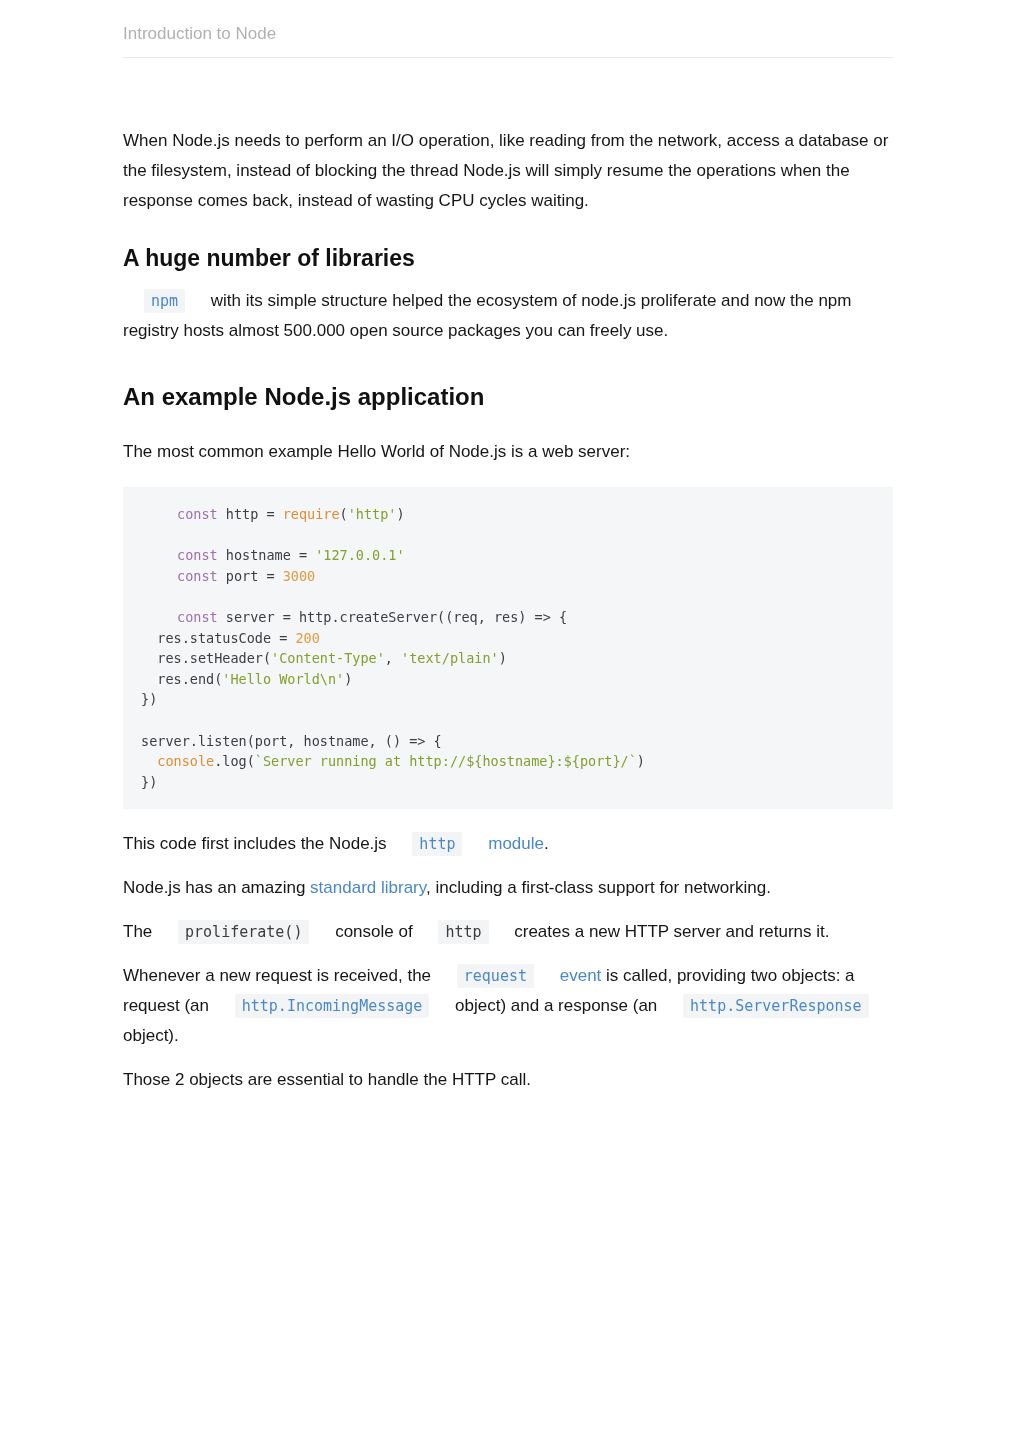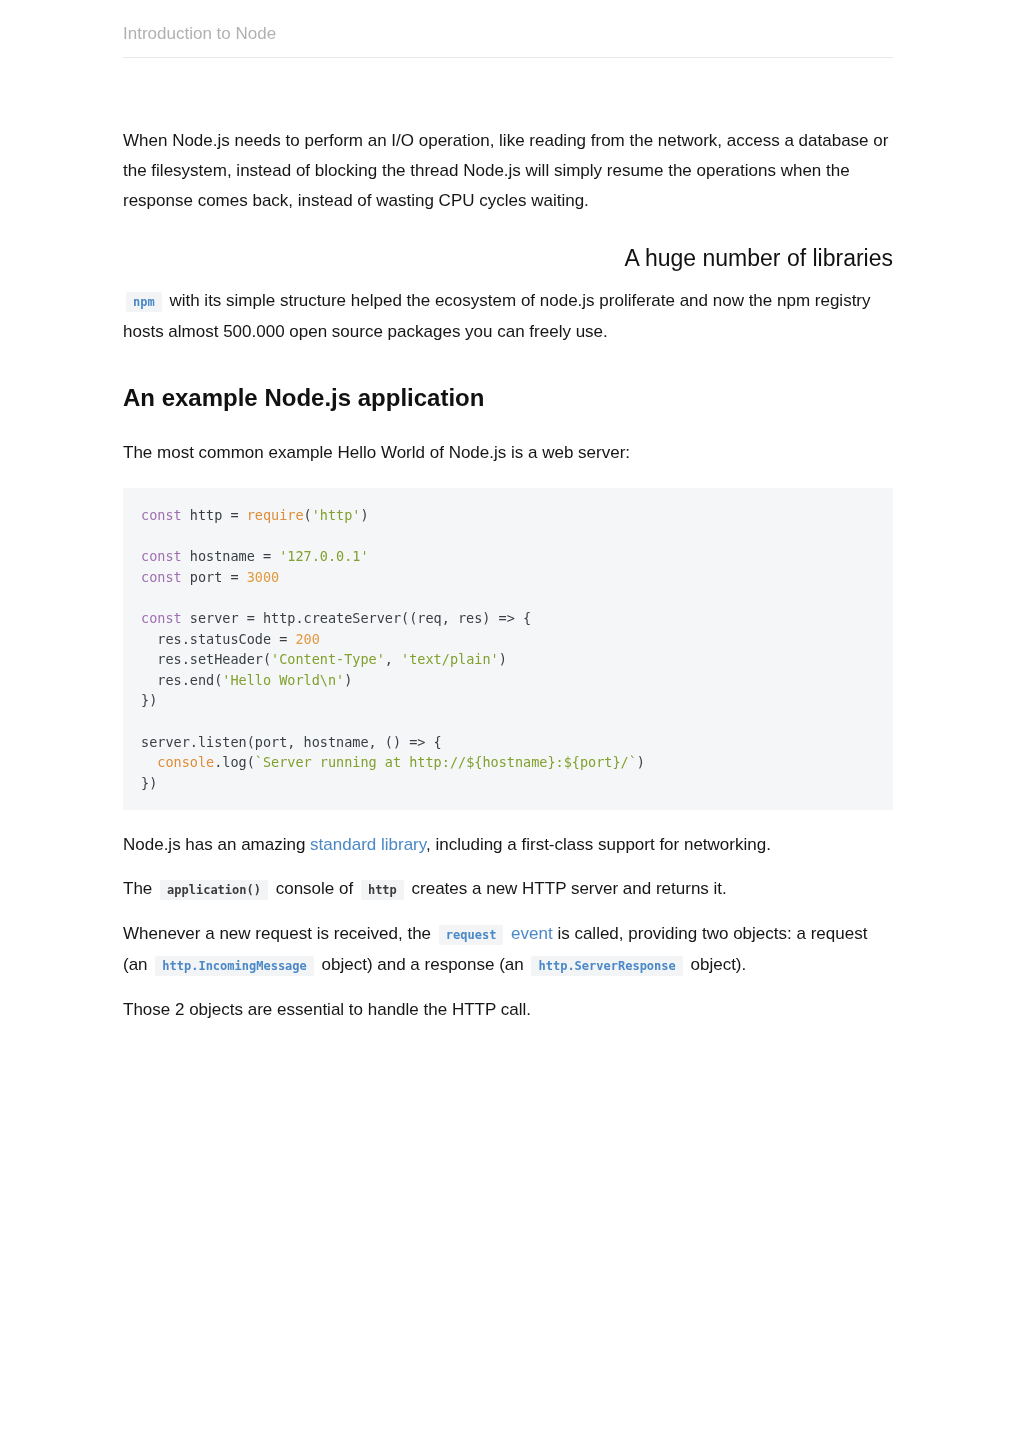--- a/index.html
+++ b/index.html
@@ -20,56 +20,54 @@
     margin:0 0 13px 0;
     font-weight:400;
   }
   .rule { height:1px; background:#e9e9e9; }
   .content { padding-top:54px; }
   p.para { font-size:17px; line-height:30px; margin:14px 0; }
   h2.section-heading {
     font-size:23px; line-height:28px;
     margin:28px 0 14px 0;
     color:var(--heading-text, #111);
-    font-weight:400;
-    text-align:right;
+    font-weight:700;
   }
   h1.chapter-heading {
     font-size:24px; line-height:41px;
     margin:30px 0 20px 0;
     color:var(--heading-text, #111);
     font-weight:700;
   }
   pre.code-block {
     margin:20px 0;
     padding:17px 18px;
     background:var(--code-background, #f5f6f7);
     font-family:"DejaVu Sans Mono", monospace;
     font-size:13.5px;
     line-height:20.6px;
     color:#3a3e44;
     white-space:pre;
     overflow:hidden;
   }
-  .tok-kw  { color:var(--syntax-keyword, #9d6fb0); }
+  .tok-kw  { color:var(--syntax-keyword, #9d6fb0);margin-left:36px; }
   .tok-str { color:var(--syntax-string, #81a02e); }
   .tok-num { color:var(--syntax-number, #e29a40); }
   .tok-fn  { color:var(--syntax-builtin, #de8c35); }
   .tok-pl  { color:inherit; }
   code.chip, a.chip {
     font-family:"DejaVu Sans Mono", monospace;
-    font-size:12px;
+    font-size:15px;
     background:var(--inline-code-background, #f2f4f6);
     color:#3c3c3c;
     padding:3px 7px;
     border-radius:2px;
-    margin:0 3px;
+    margin:0 21px;
     text-decoration:none;
     white-space:nowrap;
-    font-weight:bold;
   }
   a.chip-link { color:var(--link, #4a88c7); }
   a.link { color:var(--link, #4a88c7); text-decoration:none; }
   .doc-footer { position:absolute; left:123px; right:126px; top:1342px; }
   .doc-footer .page-number {
     text-align:right;
     font-size:17px;
     color:#a9a9a9;
     margin-top:12px;
   }
@@ -103,22 +101,23 @@
 <span class="tok-kw">const</span><span class="tok-pl"> server = http.createServer((req, res) =&gt; {</span>
 <span class="tok-pl">  res.statusCode = </span><span class="tok-num">200</span>
 <span class="tok-pl">  res.setHeader(</span><span class="tok-str">'Content-Type'</span><span class="tok-pl">, </span><span class="tok-str">'text/plain'</span><span class="tok-pl">)</span>
 <span class="tok-pl">  res.end(</span><span class="tok-str">'Hello World\n'</span><span class="tok-pl">)</span>
 <span class="tok-pl">})</span>
 
 <span class="tok-pl">server.listen(port, hostname, () =&gt; {</span>
 <span class="tok-pl">  </span><span class="tok-fn">console</span><span class="tok-pl">.log(</span><span class="tok-str">`Server running at http://${hostname}:${port}/`</span><span class="tok-pl">)</span>
 <span class="tok-pl">})</span></pre>
 
+    <p class="para"><span>This code first includes the Node.js </span><a class="chip chip-link">http</a><span> </span><a class="link">module</a><span>.</span></p>
     <p class="para"><span>Node.js has an amazing </span><a class="link">standard library</a><span>, including a first-class support for networking.</span></p>
-    <p class="para"><span>The </span><code class="chip">application()</code><span> console of </span><code class="chip">http</code><span> creates a new HTTP server and returns it.</span></p>
+    <p class="para"><span>The </span><code class="chip">proliferate()</code><span> console of </span><code class="chip">http</code><span> creates a new HTTP server and returns it.</span></p>
     <p class="para"><span>Whenever a new request is received, the </span><a class="chip chip-link">request</a><span> </span><a class="link">event</a><span> is called, providing two objects: a request (an </span><a class="chip chip-link">http.IncomingMessage</a><span> object) and a response (an </span><a class="chip chip-link">http.ServerResponse</a><span> object).</span></p>
     <p class="para"><span>Those 2 objects are essential to handle the HTTP call.</span></p>
   </div>
 
   <div class="doc-footer">
     <div class="rule"></div>
     <div class="page-number">9</div>
   </div>
 
 </div>

